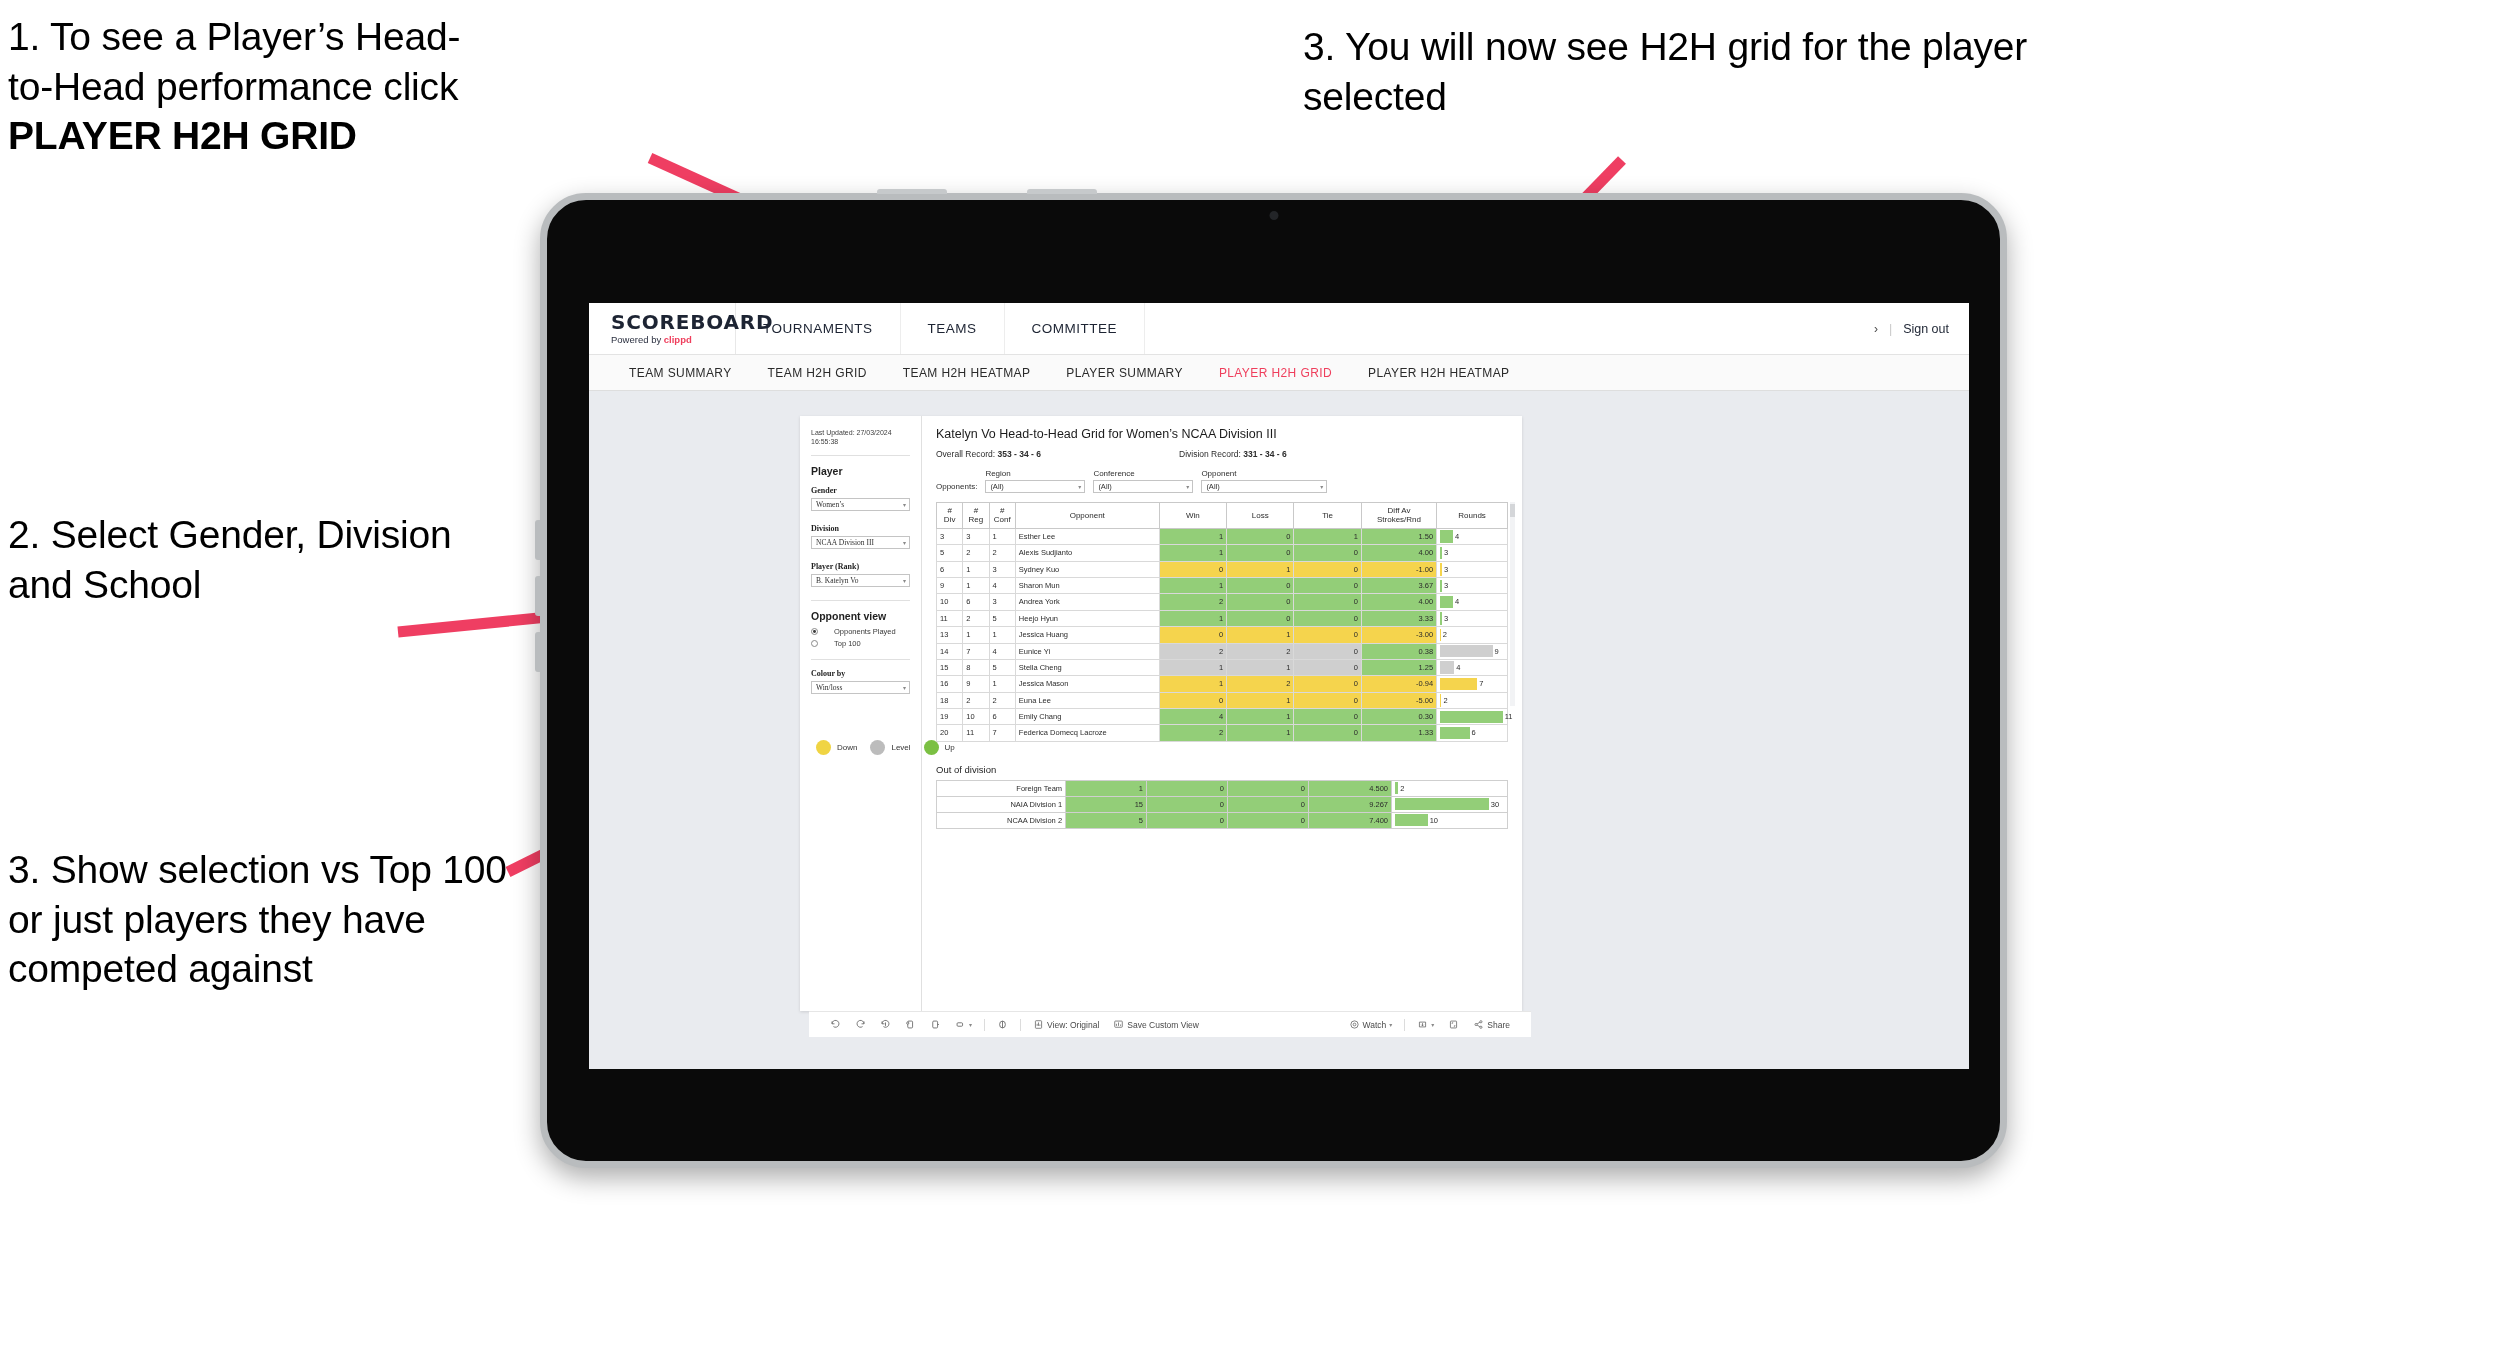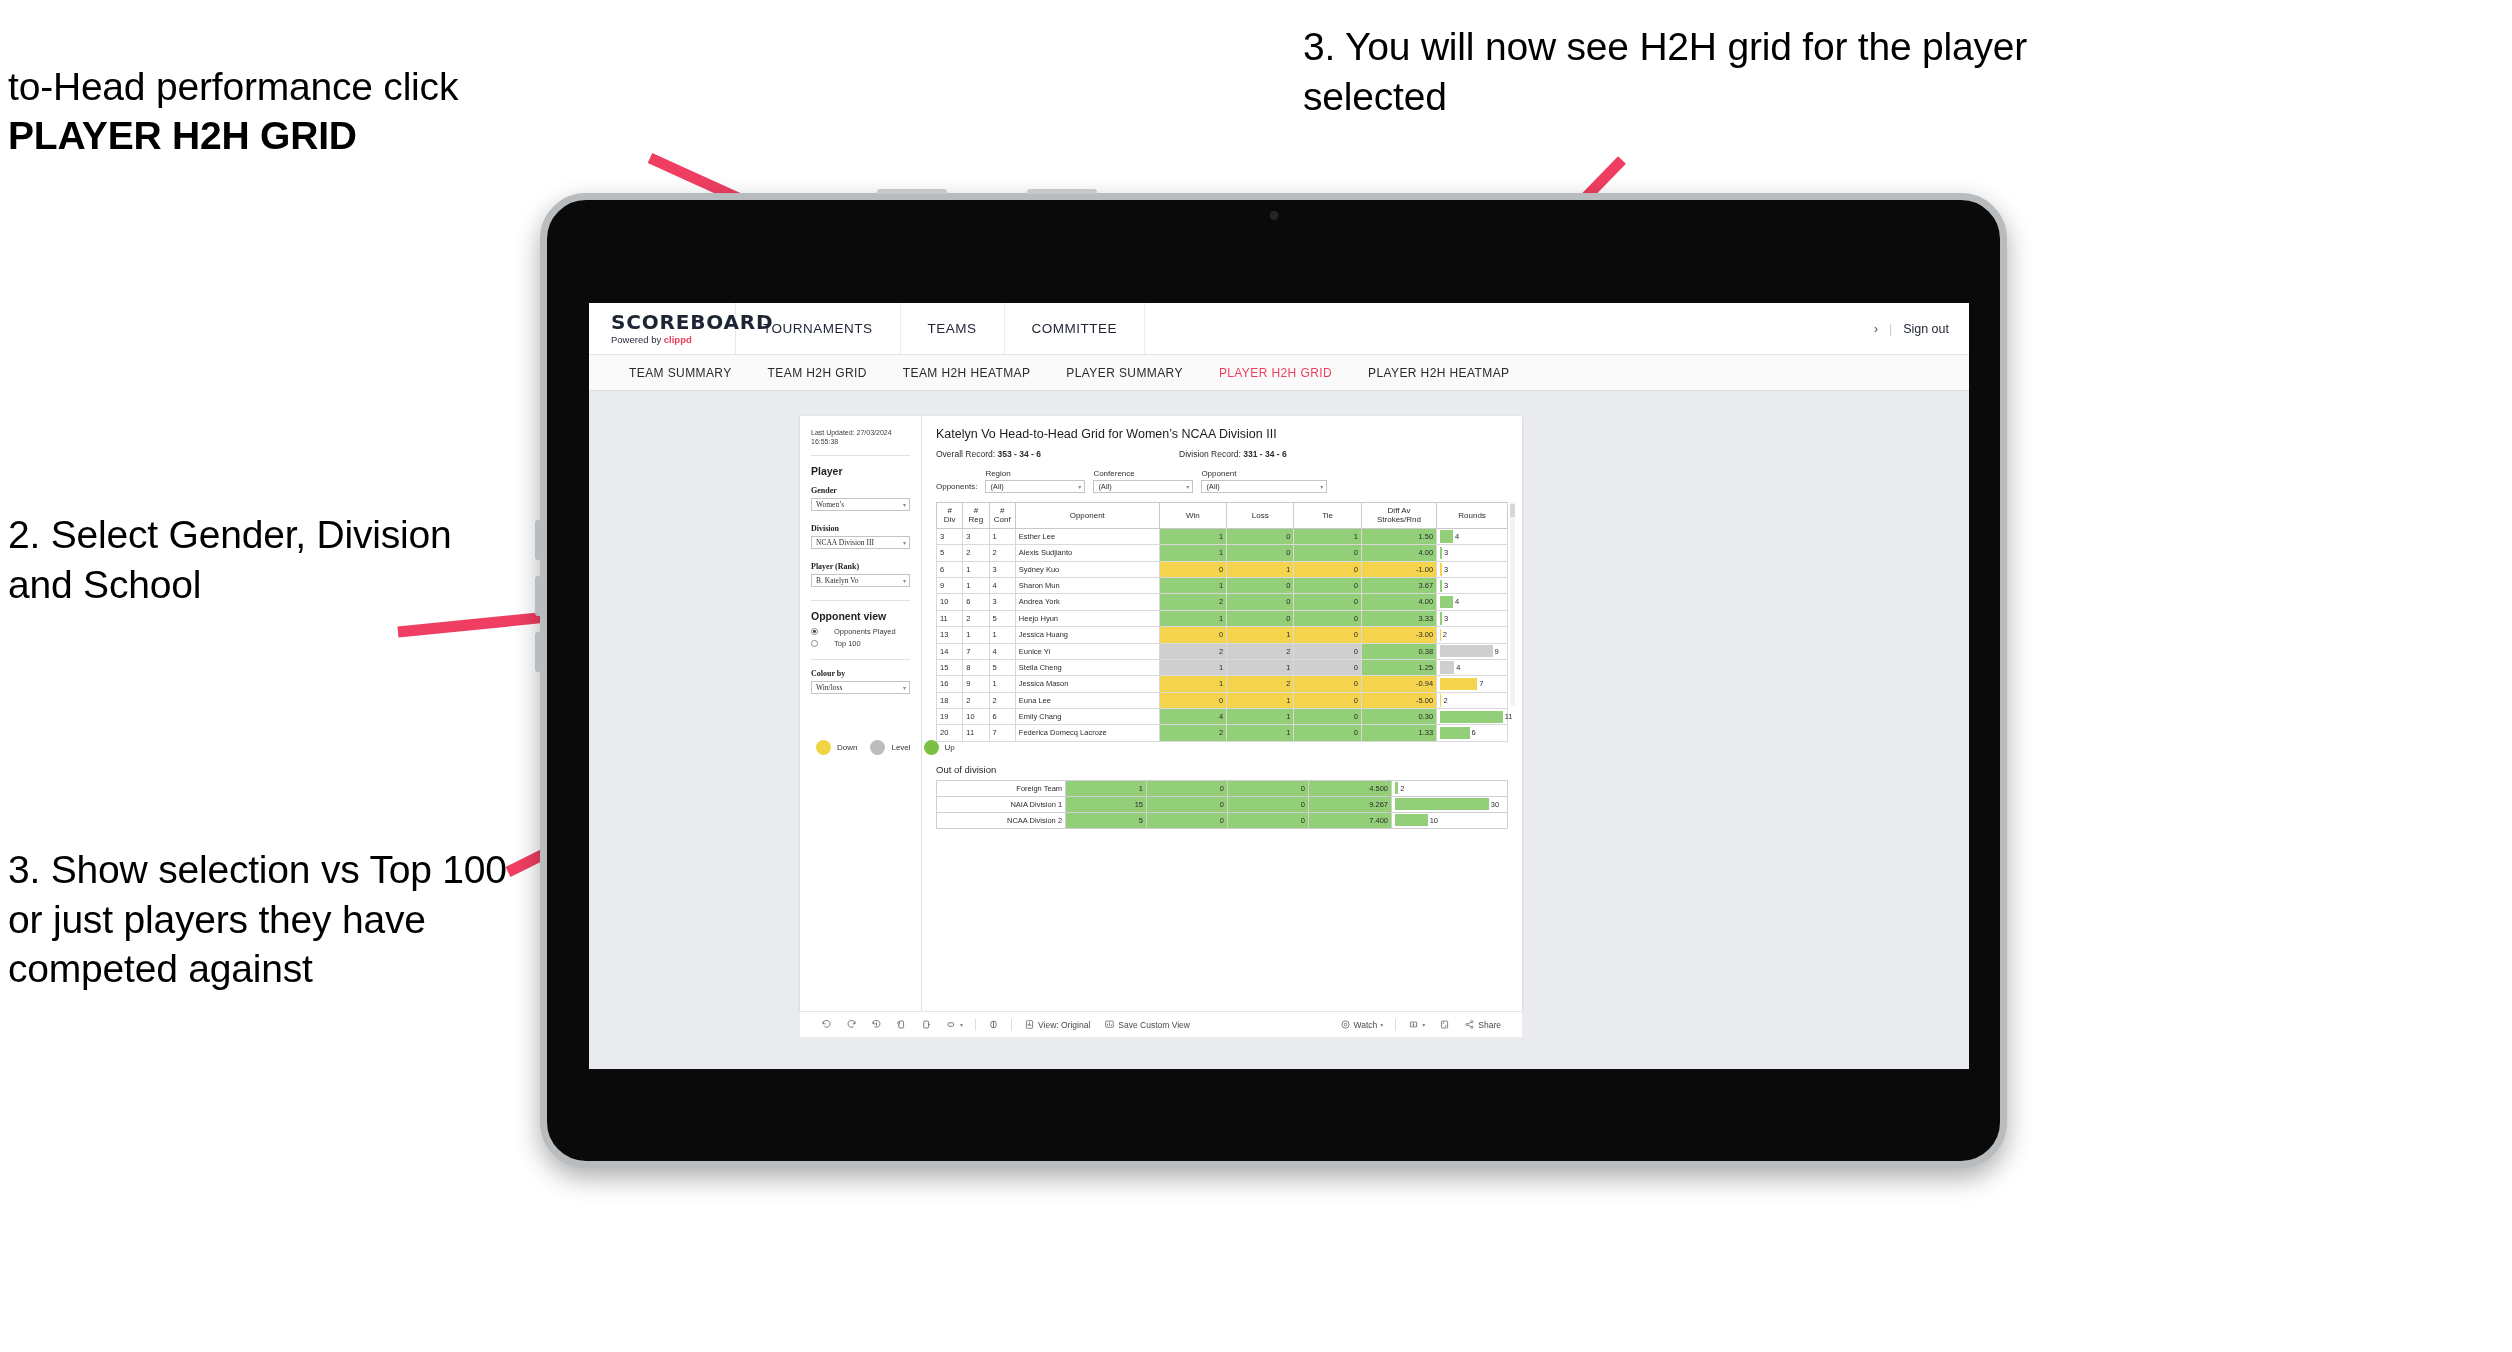--- a/index.html
+++ b/index.html
@@ -215,40 +215,40 @@
   #ood-title { font-size: 9.5px; color: #1f1f1f; margin: 22px 0 5px 0; }
   table.ood { border-collapse: collapse; width: 100%; table-layout: fixed; font-size: 7.5px; }
   table.ood td { border: 1px solid #cfcfcf; padding: 1.5px 3px; color: #2b2b2b; height: 12px; }
   .o-name { width: 118px; text-align: right; }
   .o-num { width: 74px; text-align: right; }
   .o-diff { width: 76px; text-align: right; }
   .o-rounds { width: 106px; text-align: left; padding: 0; position: relative; }
 
   
   #tb-toolbar {
-    position: absolute; left: 211px; top: 620px;
+    position: absolute; left: 220px; top: 620px;
     width: 722px; height: 26px;
     background: #ffffff;
     border-top: 1px solid #e6e6e6;
     display: flex; align-items: center;
     padding: 0 14px; gap: 0;
     font-size: 8.5px; color: #4a4a4a;
   }
   .tbi { display: flex; align-items: center; gap: 3px; padding: 0 7px; cursor: pointer; }
   .tbsep { width: 1px; height: 12px; background: #dcdcdc; margin: 0 5px; }
   .tb-spacer { flex: 1; }
   .ticon { display: inline-block; width: 11px; height: 11px; }
   .ticon svg { display: block; }
 </style>
 </head>
 <body>
 
 <div id="stage">
 
-  <div class="anno" id="anno-1"><br><span>to-Head performance click </span><br><b>PLAYER H2H GRID</b></div>
+  <div class="anno" id="anno-1"><span>1. To see a Player’s Head-</span><br><span>to-Head performance click </span><br><b>PLAYER H2H GRID</b></div>
 
   <div class="anno" id="anno-2">2. Select Gender, Division and School</div>
 
   <div class="anno" id="anno-3">3. Show selection vs Top 100 or just players they have competed against</div>
 
   <div class="anno" id="anno-4">3. You will now see H2H grid for the player selected</div>
 
   <svg class="arrow" style="left:640px;top:150px;" width="470" height="220" viewBox="0 0 470 220">
     <defs>
         <marker id="ah1" markerWidth="5" markerHeight="5" refX="2.2" refY="2.5" orient="auto">

